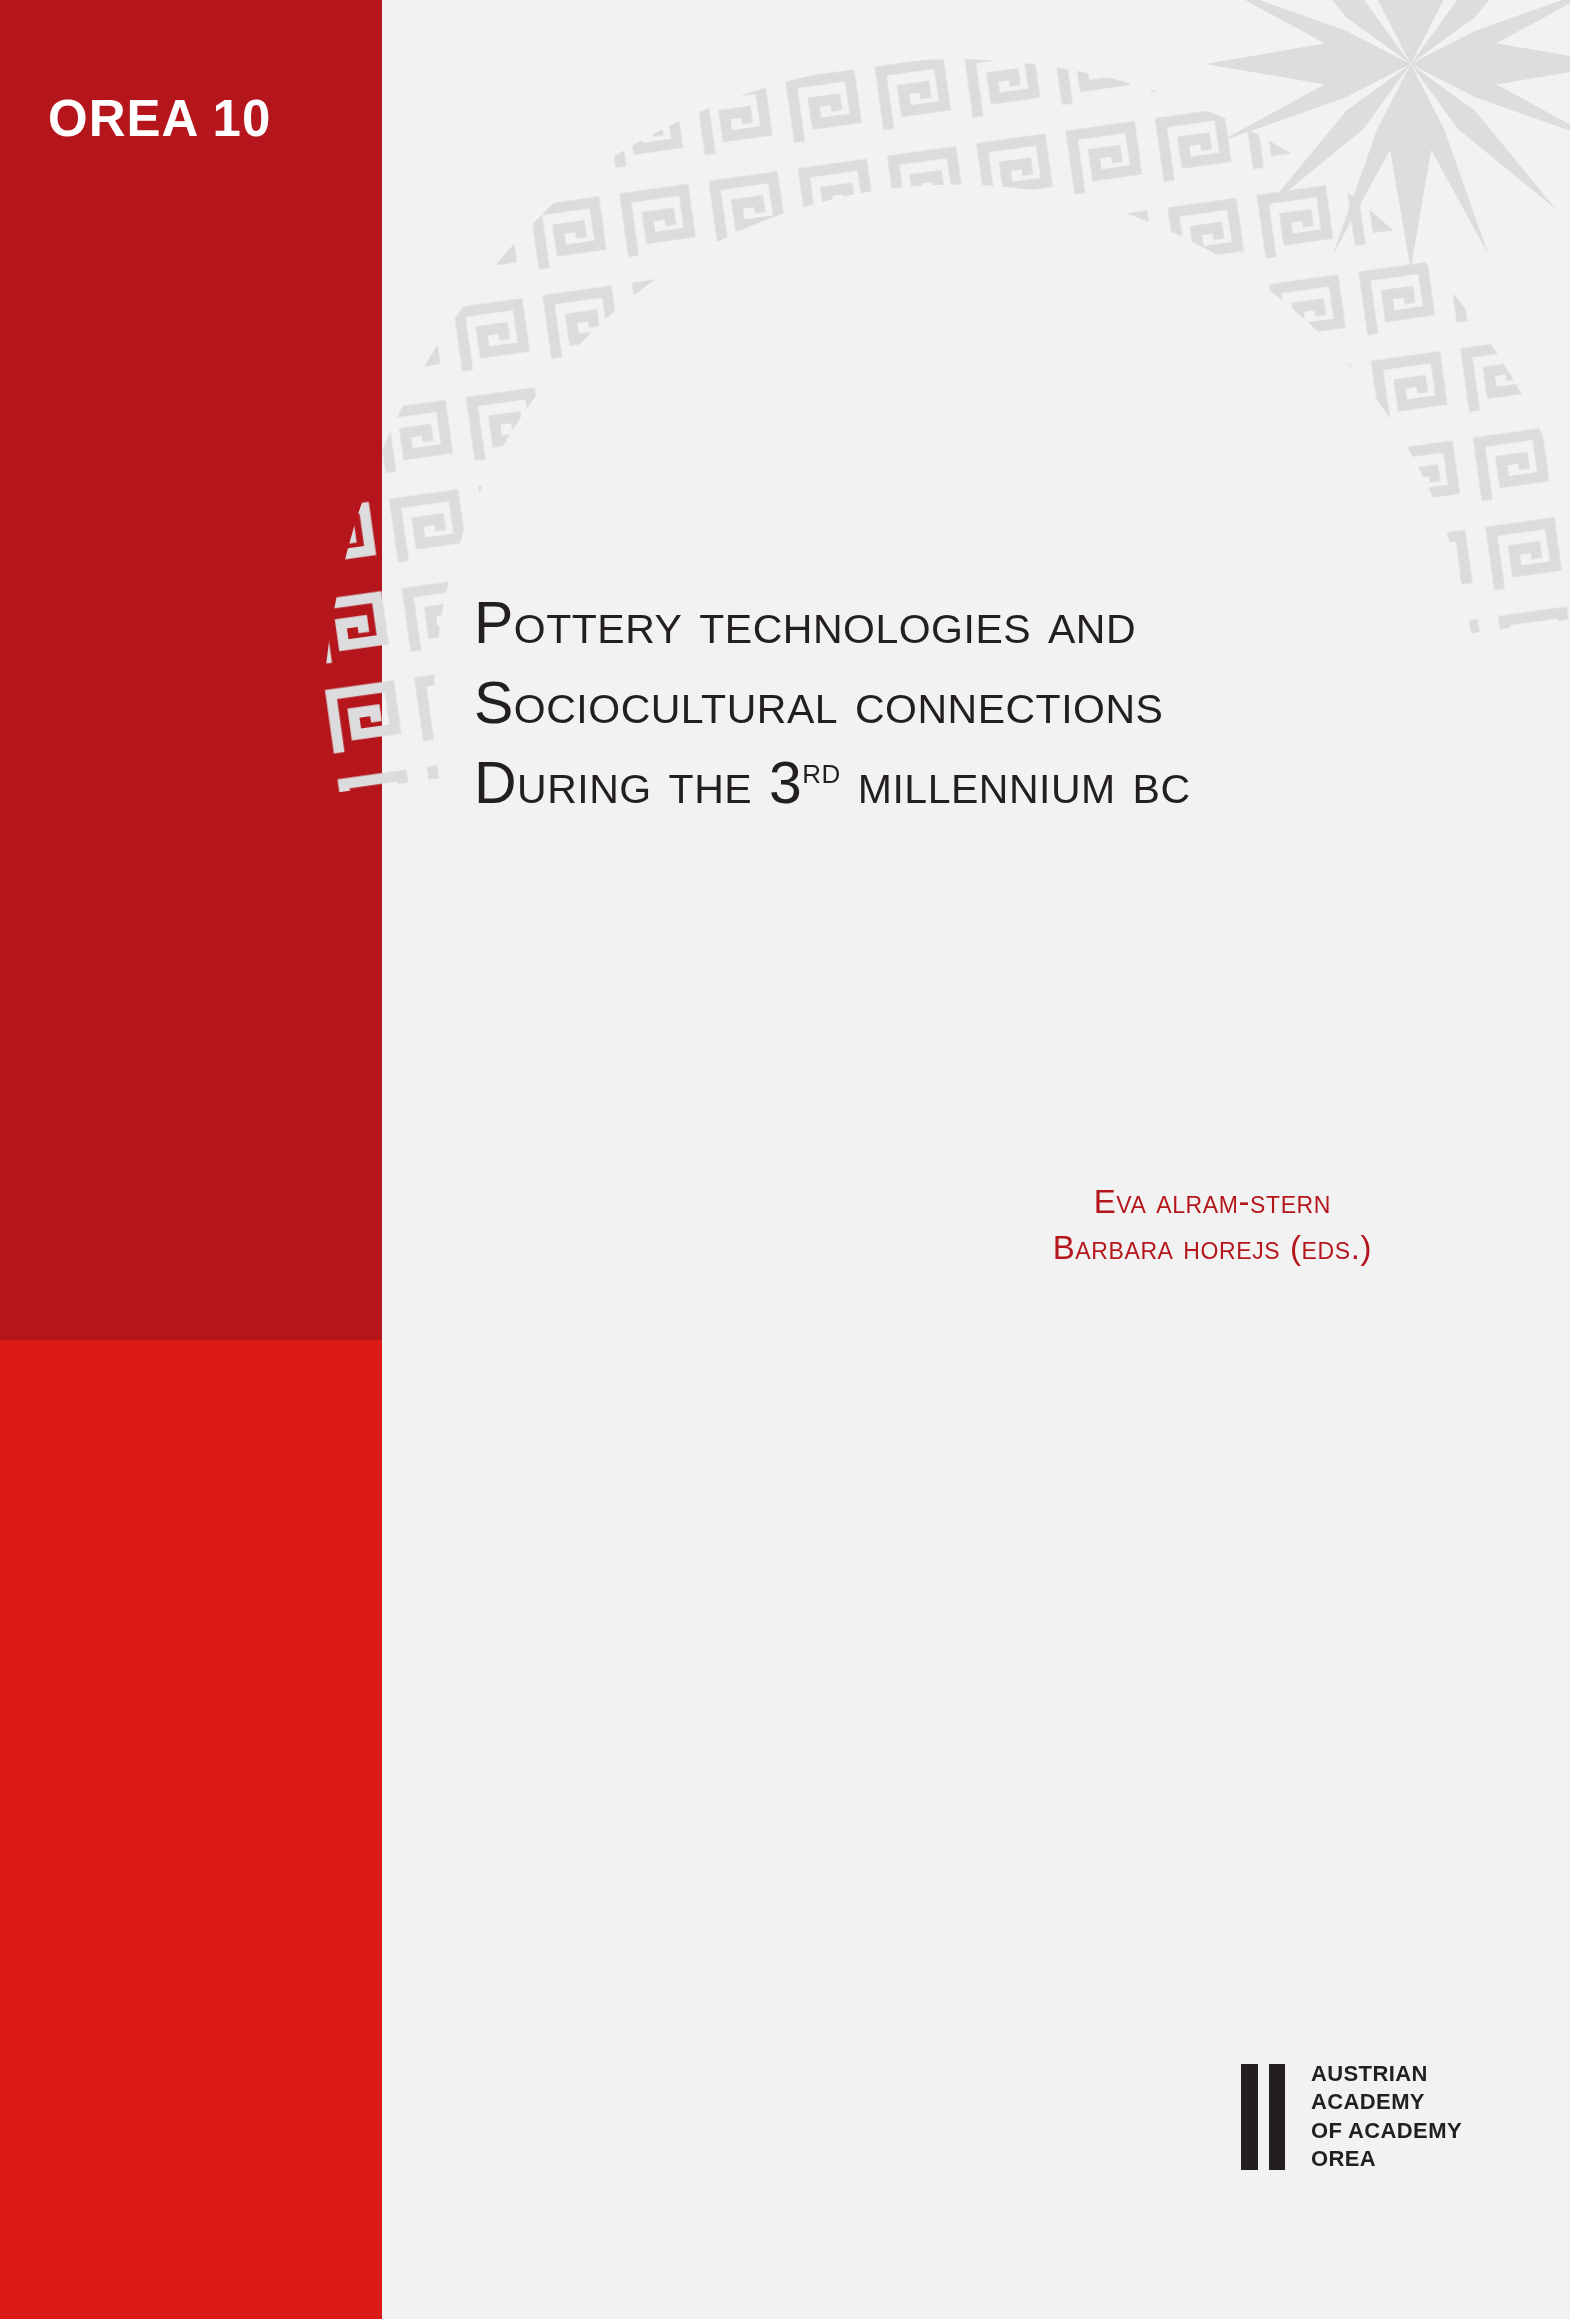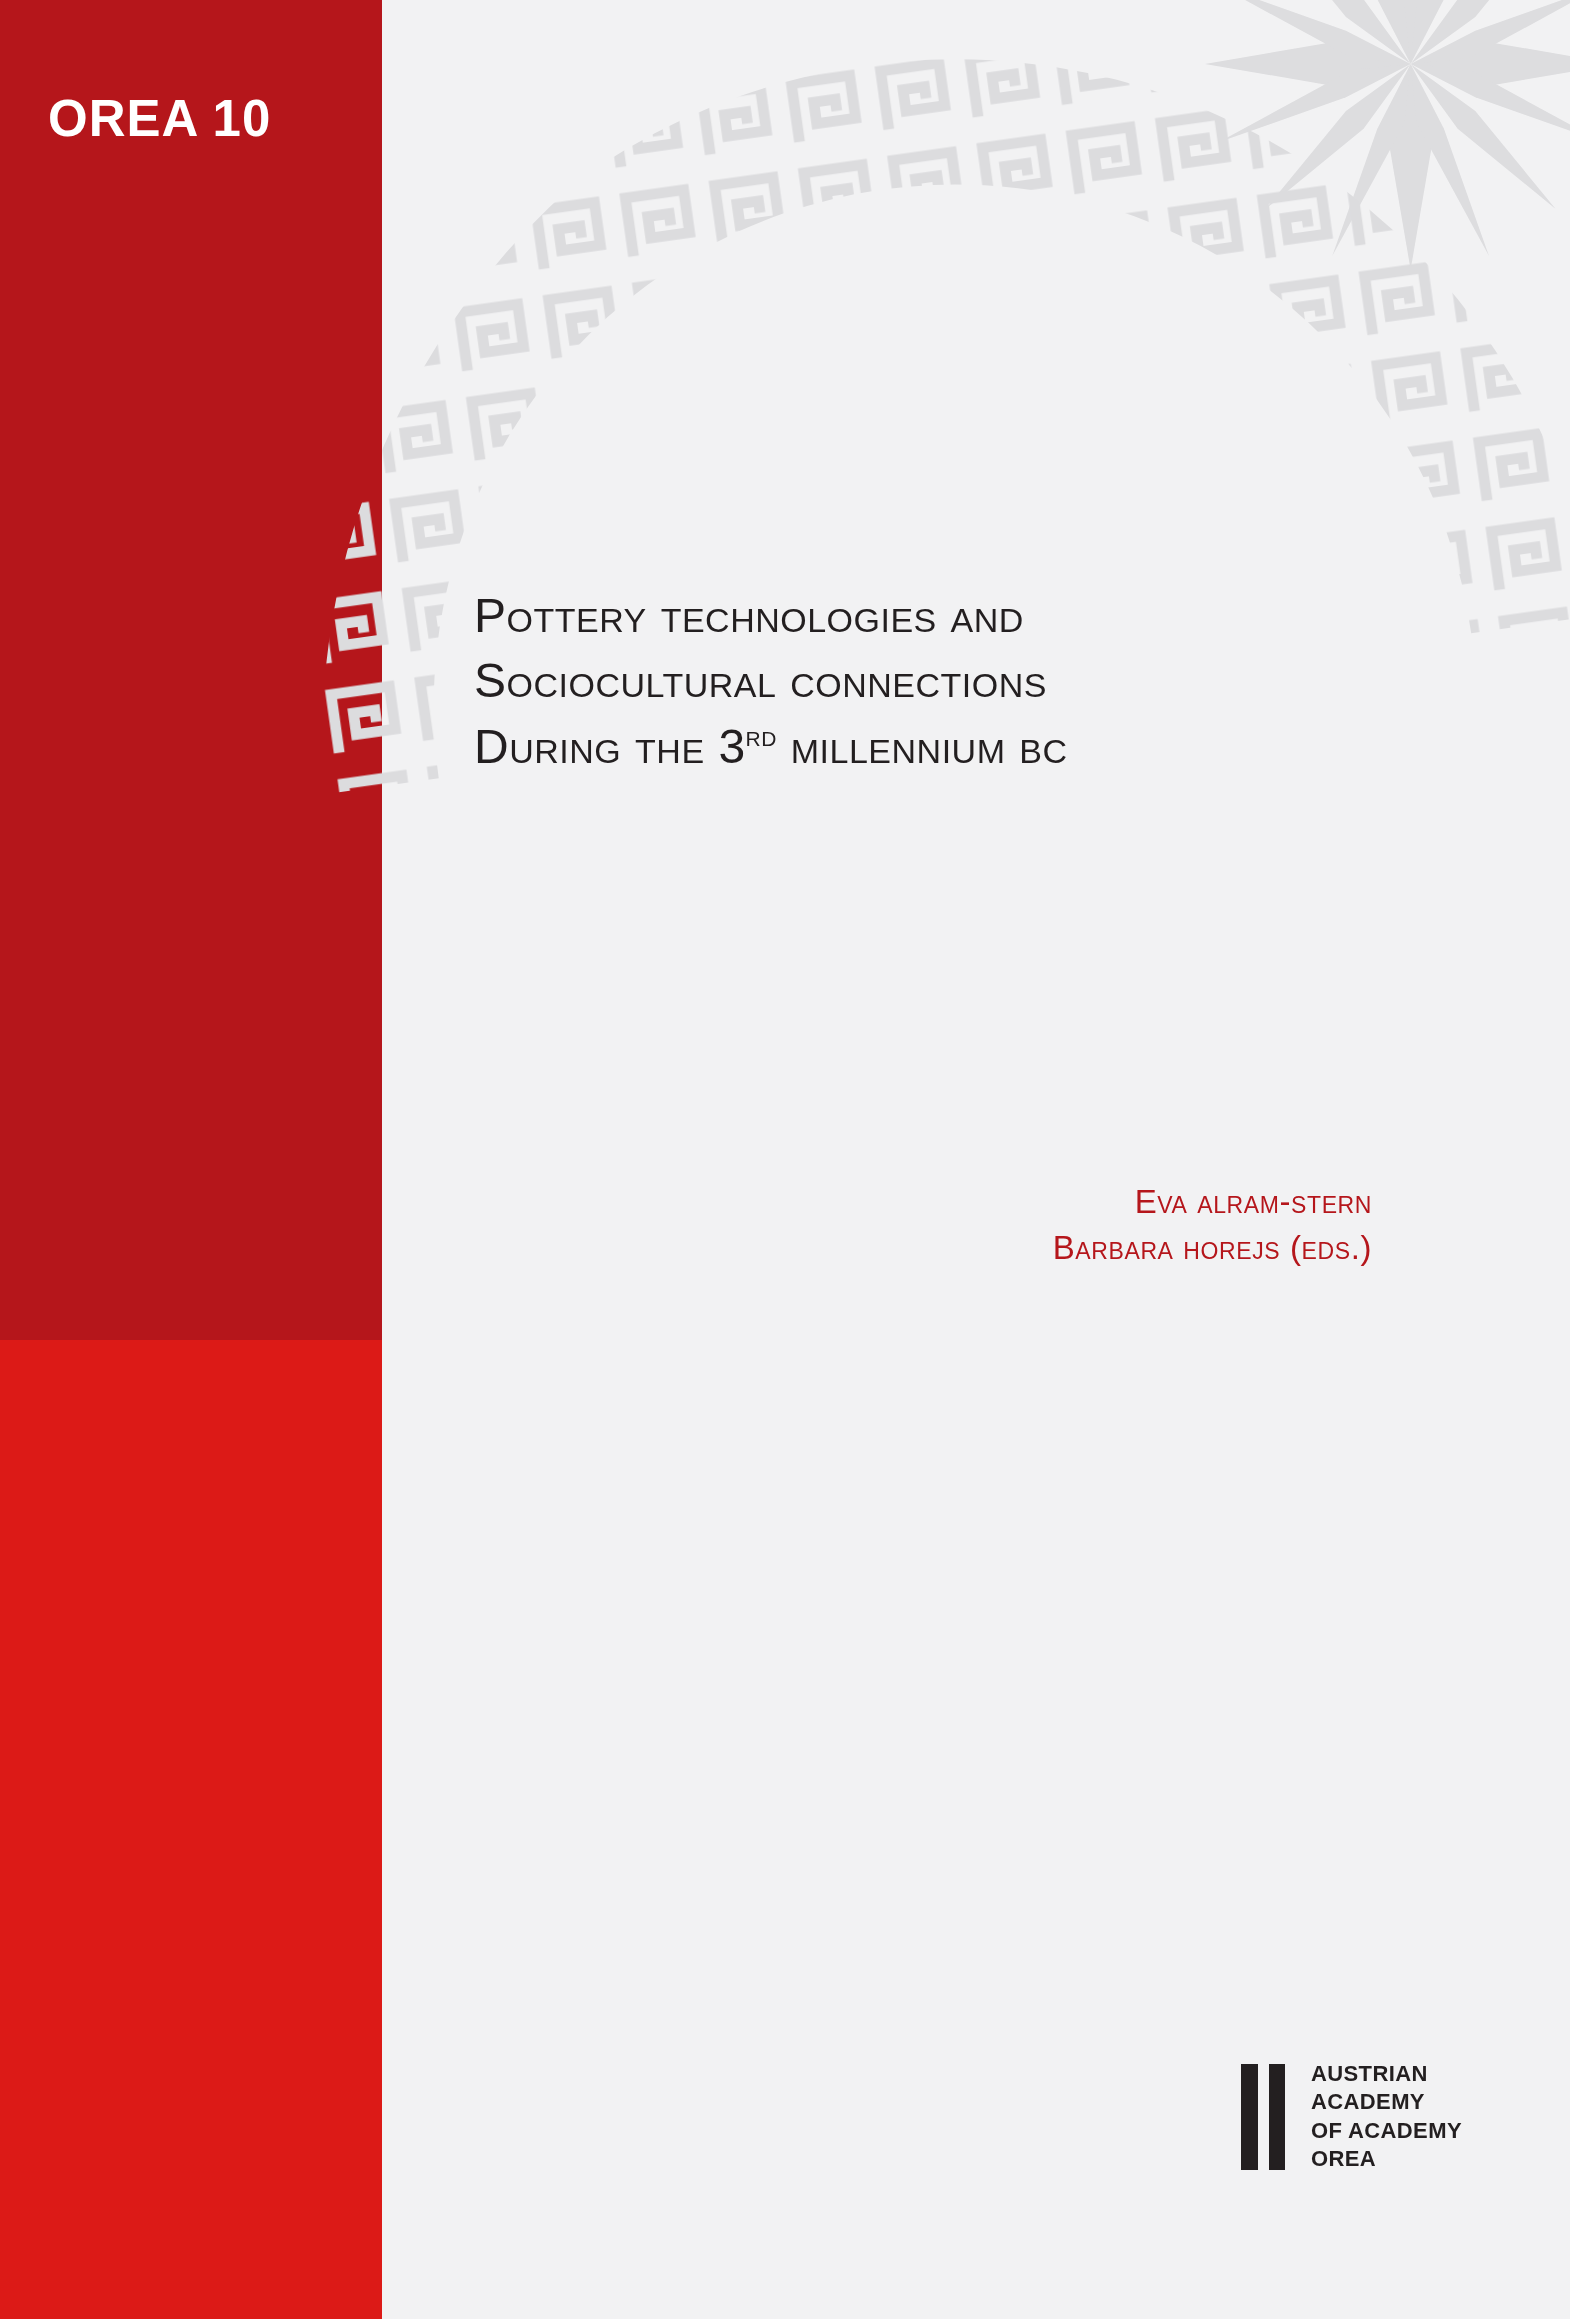--- a/index.html
+++ b/index.html
@@ -70,40 +70,40 @@
 
   
   .title-block {
     position: absolute;
     left: 474px;
     top: 583px;
     width: 990px;
   }
   .title-line {
     color: #231f20;
-    font-size: 48px;
+    font-size: 59px;
     line-height: 1.36;
     letter-spacing: 0.5px;
     font-variant: small-caps;
     text-transform: lowercase;
     white-space: nowrap;
   }
   .title-line::first-letter { text-transform: uppercase; }
   .title-line sup {
     font-size: 0.62em;
     vertical-align: 0.55em;
     margin-top: 35px;
   }
 
   
   .editors {
     position: absolute;
     right: 198px;
     top: 1179px;
-    text-align: right;
+    text-align: center;
   }
   .editor-line {
     color: #b5161b;
     font-size: 33px;
     line-height: 1.38;
     letter-spacing: 0.6px;
     font-variant: small-caps;
     text-transform: lowercase;
     white-space: nowrap;
   }

